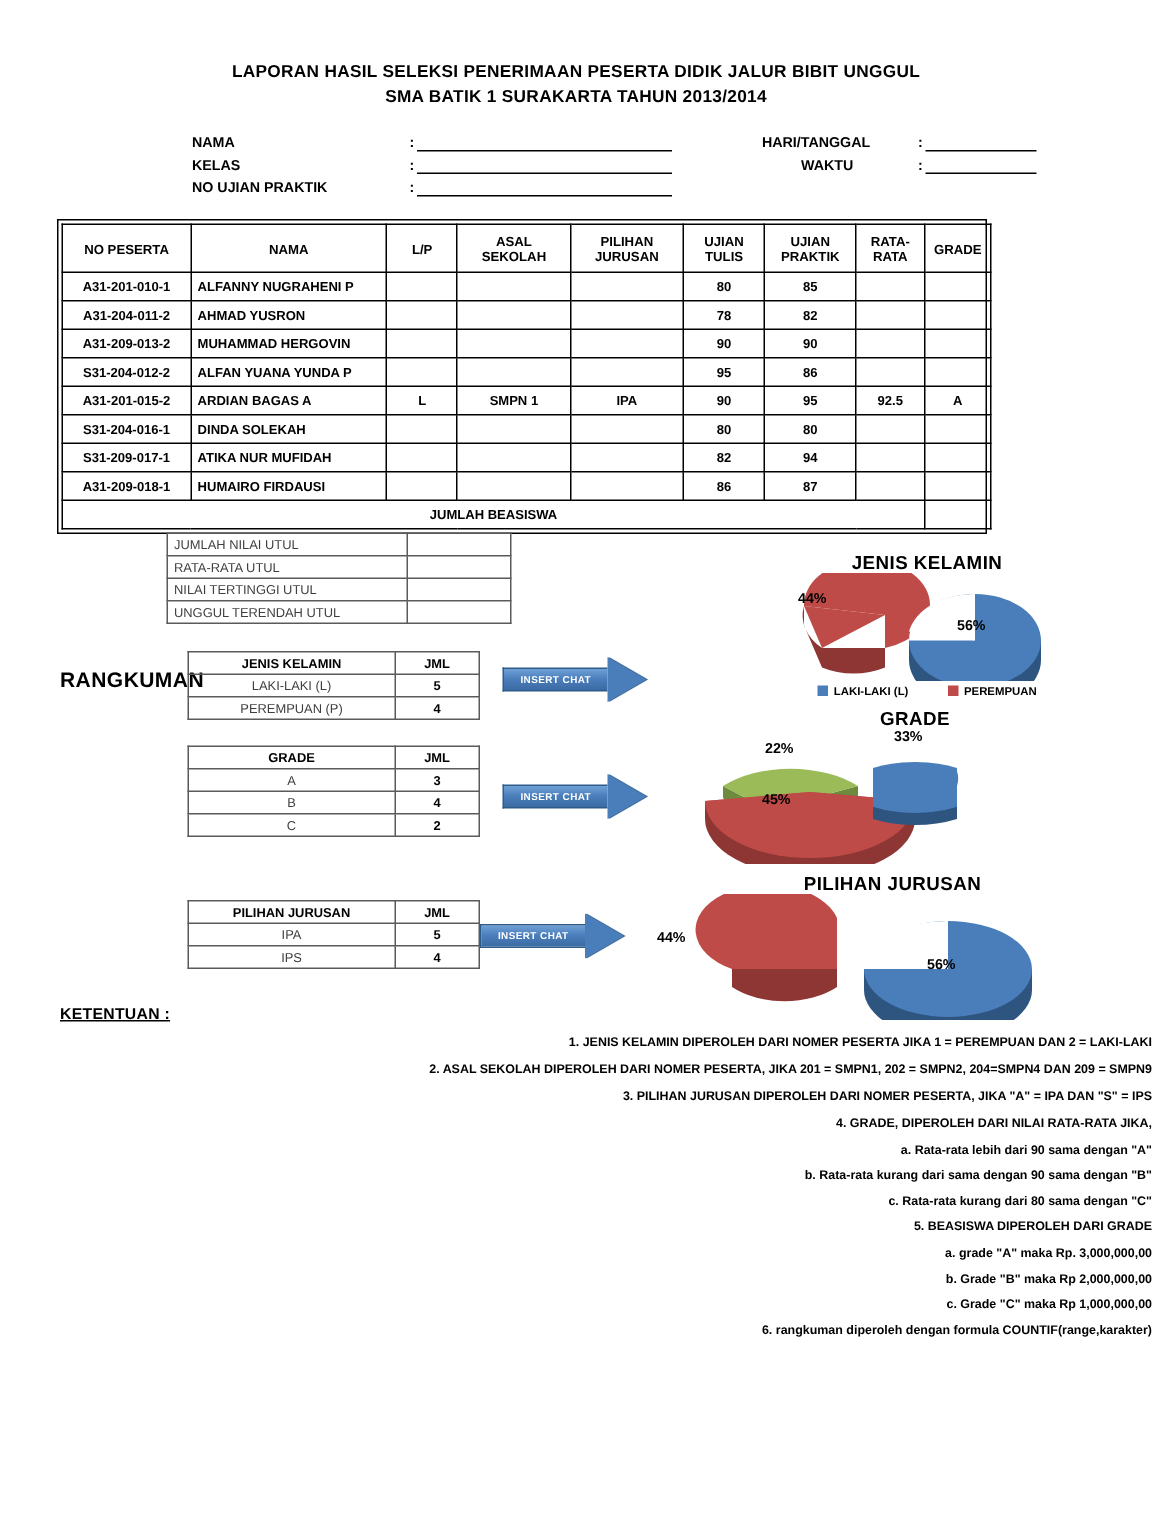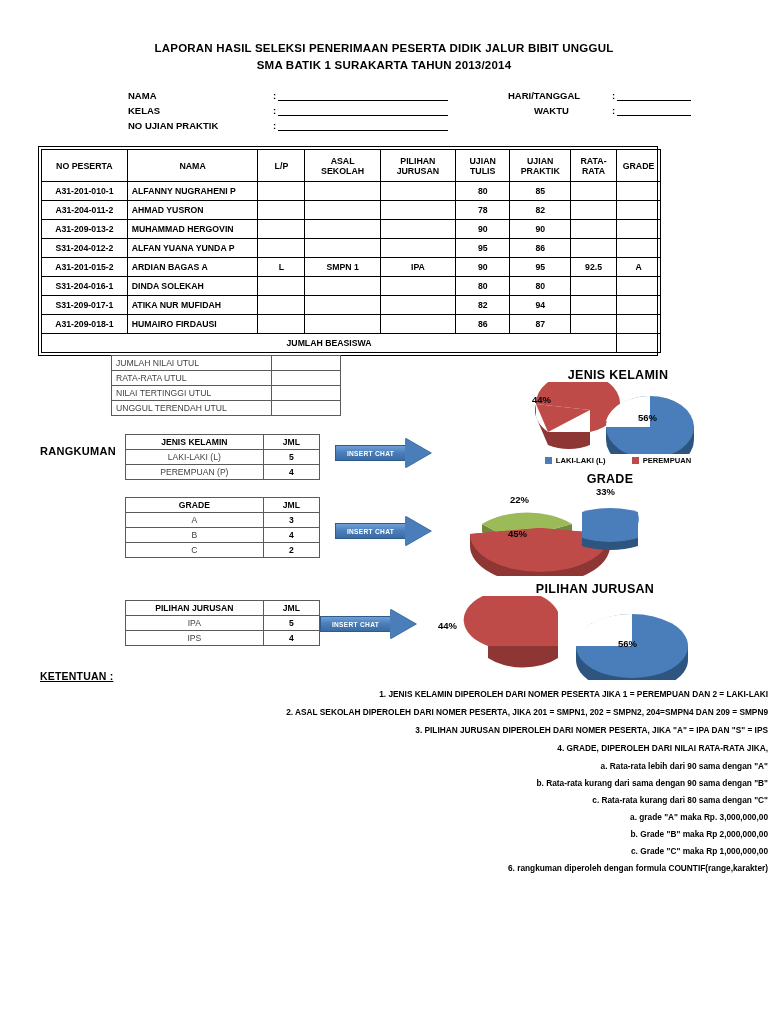--- a/index.html
+++ b/index.html
@@ -86,21 +86,21 @@
   table.mini td.lbl { text-align: left; }
   table.mini td.hdr { font-weight: bold; color: #000; }
   table.mini td.jml { font-weight: bold; color: #000; }
 
   #utul-table { position: absolute; left: 111px; top: 355px; width: 230px; }
   #utul-table td.lbl { width: 135px; }
   #utul-table td.val { width: 58px; }
 
   .rangkuman-label {
     position: absolute; left: 40px; top: 445px;
-    font-size: 11px; font-weight: bold; letter-spacing: .3px;
+    font-size: 14px; font-weight: bold; letter-spacing: .3px;
   }
 
   #jk-table { position: absolute; left: 125px; top: 434px; width: 195px; }
   #grade-table { position: absolute; left: 125px; top: 497px; width: 195px; }
   #jur-table { position: absolute; left: 125px; top: 600px; width: 195px; }
   .mini-c1 { width: 137px; }
   .mini-c2 { width: 56px; }
 
   
   .arrow {
@@ -521,18 +521,19 @@
 <div class="ketentuan">
   <div class="ket-title">KETENTUAN :</div>
   <div class="ket-clip">
       <div class="ket-item">1. JENIS KELAMIN DIPEROLEH DARI NOMER PESERTA JIKA  1 = PEREMPUAN DAN 2 = LAKI-LAKI</div>
       <div class="ket-item">2. ASAL SEKOLAH DIPEROLEH DARI NOMER PESERTA, JIKA 201 = SMPN1, 202 = SMPN2, 204=SMPN4 DAN 209 = SMPN9</div>
       <div class="ket-item">3. PILIHAN JURUSAN DIPEROLEH DARI NOMER PESERTA, JIKA "A" = IPA DAN "S" = IPS</div>
       <div class="ket-item">4. GRADE, DIPEROLEH DARI NILAI RATA-RATA JIKA,</div>
       <div class="ket-item sub">a. Rata-rata lebih dari 90 sama dengan "A"</div>
       <div class="ket-item sub">b. Rata-rata kurang dari sama dengan 90 sama dengan "B"</div>
       <div class="ket-item sub">c. Rata-rata kurang dari 80 sama dengan "C"</div>
+      <div class="ket-item">5. BEASISWA DIPEROLEH DARI GRADE</div>
       <div class="ket-item sub">a. grade "A"  maka Rp. 3,000,000,00</div>
       <div class="ket-item sub">b. Grade "B" maka Rp  2,000,000,00</div>
       <div class="ket-item sub">c. Grade "C" maka Rp  1,000,000,00</div>
       <div class="ket-item">6. rangkuman diperoleh dengan formula COUNTIF(range,karakter)</div>
     </div>
 </div>
 
 </body></html>

